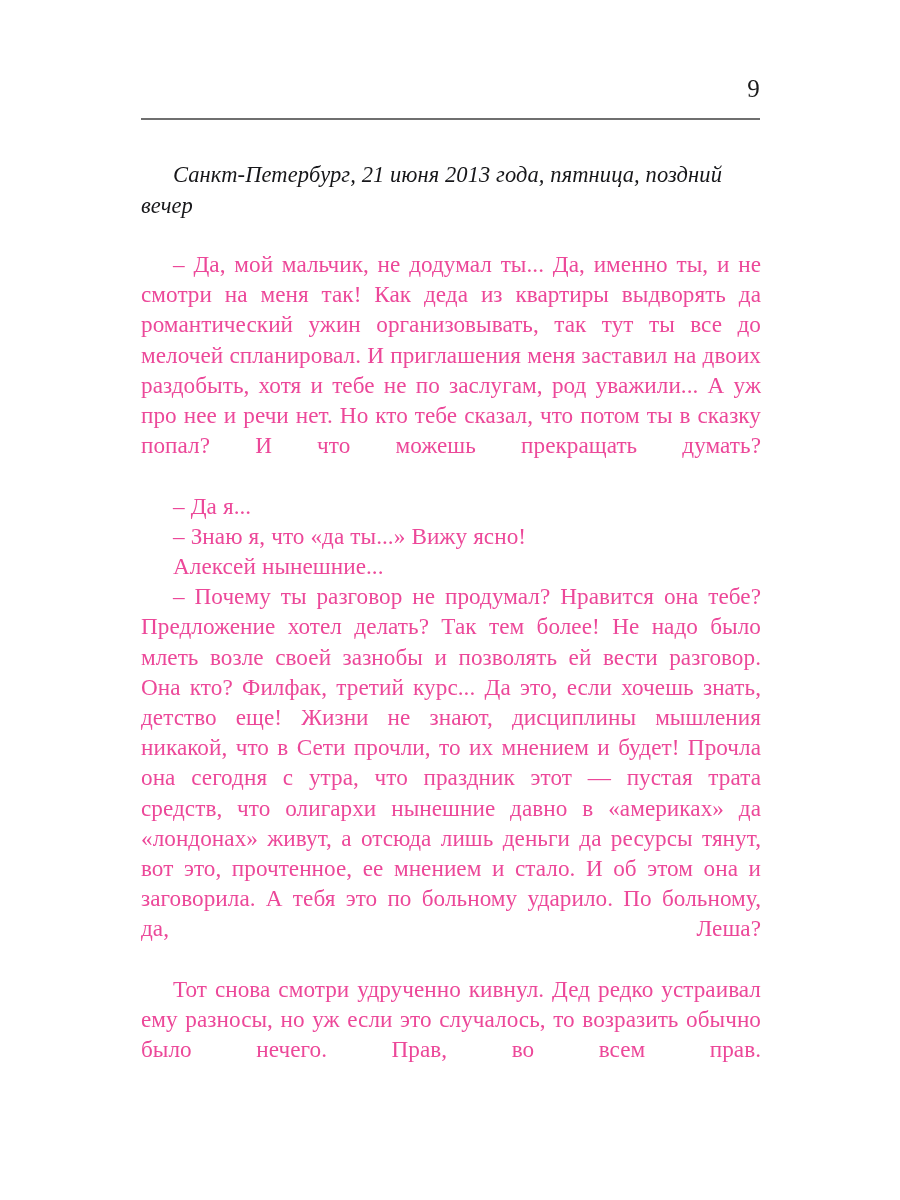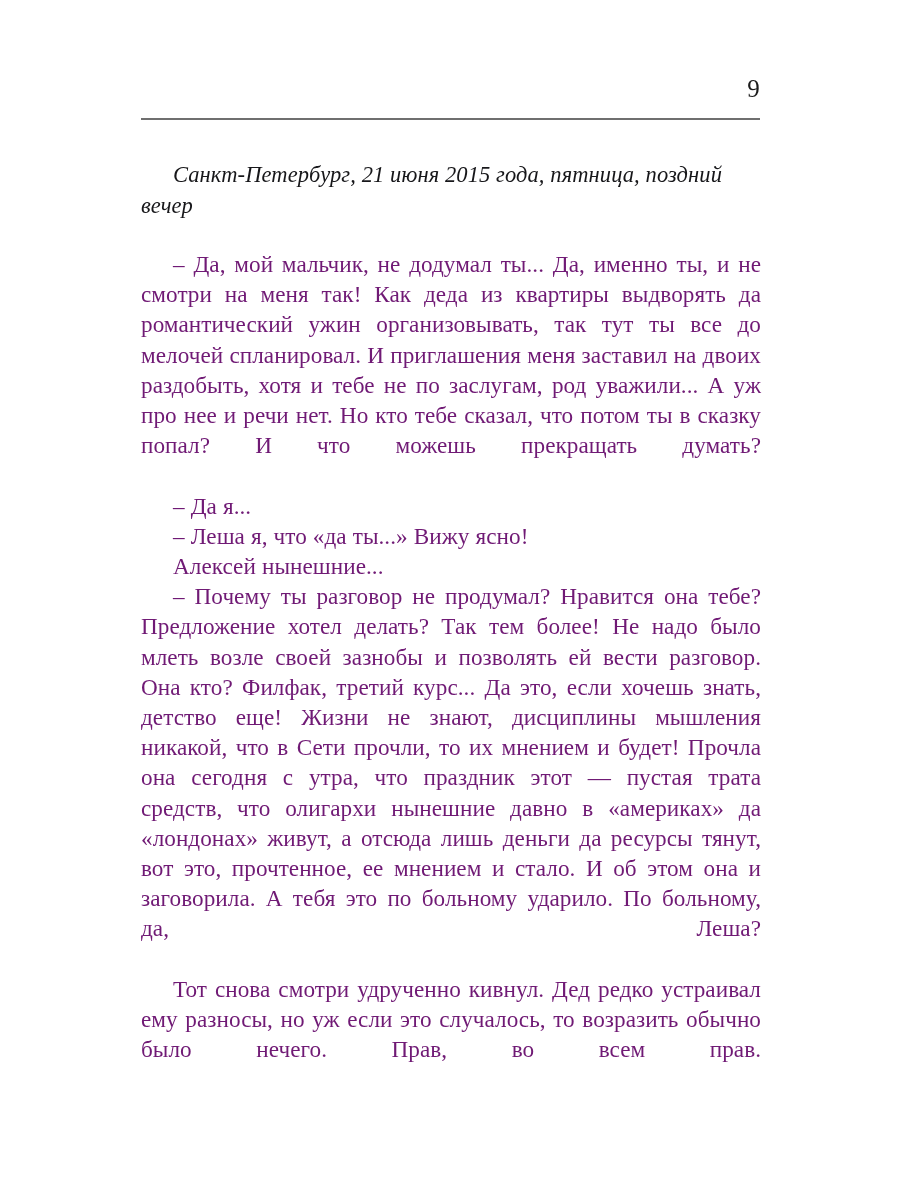--- a/index.html
+++ b/index.html
@@ -67,21 +67,21 @@
     color: #17171a;
     letter-spacing: 0.1px;
   }
 
   p.para {
     margin: 0;
     font-size: 23.2px;
     line-height: 30.2px;
     text-align: justify;
     text-indent: 32px;
-    color: #701a75;
+    color: #ec4899;
     letter-spacing: 0.05px;
     word-spacing: 0.2px;
   }
 
   p.para.tight {
     text-align: left;
   }
 
   
   p.para::after {
@@ -96,27 +96,27 @@
 
 <div class="page">
 
   <div class="running-head">
     <div class="folio">9</div>
     <div class="head-rule"></div>
   </div>
 
   <div class="textblock">
 
-    <p class="dateline">Санкт-Петербург, 21 июня 2015 года, пятница, поздний вечер</p>
+    <p class="dateline">Санкт-Петербург, 21 июня 2013 года, пятница, поздний вечер</p>
 
     <p class="para">– Да, мой мальчик, не додумал ты... Да, именно ты, и не смотри на меня так! Как деда из квартиры выдворять да романтический ужин организовывать, так тут ты все до мелочей спланировал. И приглашения меня заставил на двоих раздобыть, хотя и тебе не по заслугам, род уважили... А уж про нее и речи нет. Но кто тебе сказал, что потом ты в сказку попал? И что можешь прекращать думать?</p>
 
     <p class="para tight nostretch">– Да я...</p>
 
-    <p class="para tight nostretch">– Леша я, что «да ты...» Вижу ясно!</p>
+    <p class="para tight nostretch">– Знаю я, что «да ты...» Вижу ясно!</p>
 
     <p class="para tight nostretch">Алексей нынешние...</p>
 
     <p class="para">– Почему ты разговор не продумал? Нравится она тебе? Предложение хотел делать? Так тем более! Не надо было млеть возле своей зазнобы и позволять ей вести разговор. Она кто? Филфак, третий курс... Да это, если хочешь знать, детство еще! Жизни не знают, дисциплины мышления никакой, что в Сети прочли, то их мнением и будет! Прочла она сегодня с утра, что праздник этот — пустая трата средств, что олигархи нынешние давно в «америках» да «лондонах» живут, а отсюда лишь деньги да ресурсы тянут, вот это, прочтенное, ее мнением и стало. И об этом она и заговорила. А тебя это по больному ударило. По больному, да, Леша?</p>
 
     <p class="para">Тот снова смотри удрученно кивнул. Дед редко устраивал ему разносы, но уж если это случалось, то возразить обычно было нечего. Прав, во всем прав.</p>
 
   </div>
 
 </div>

